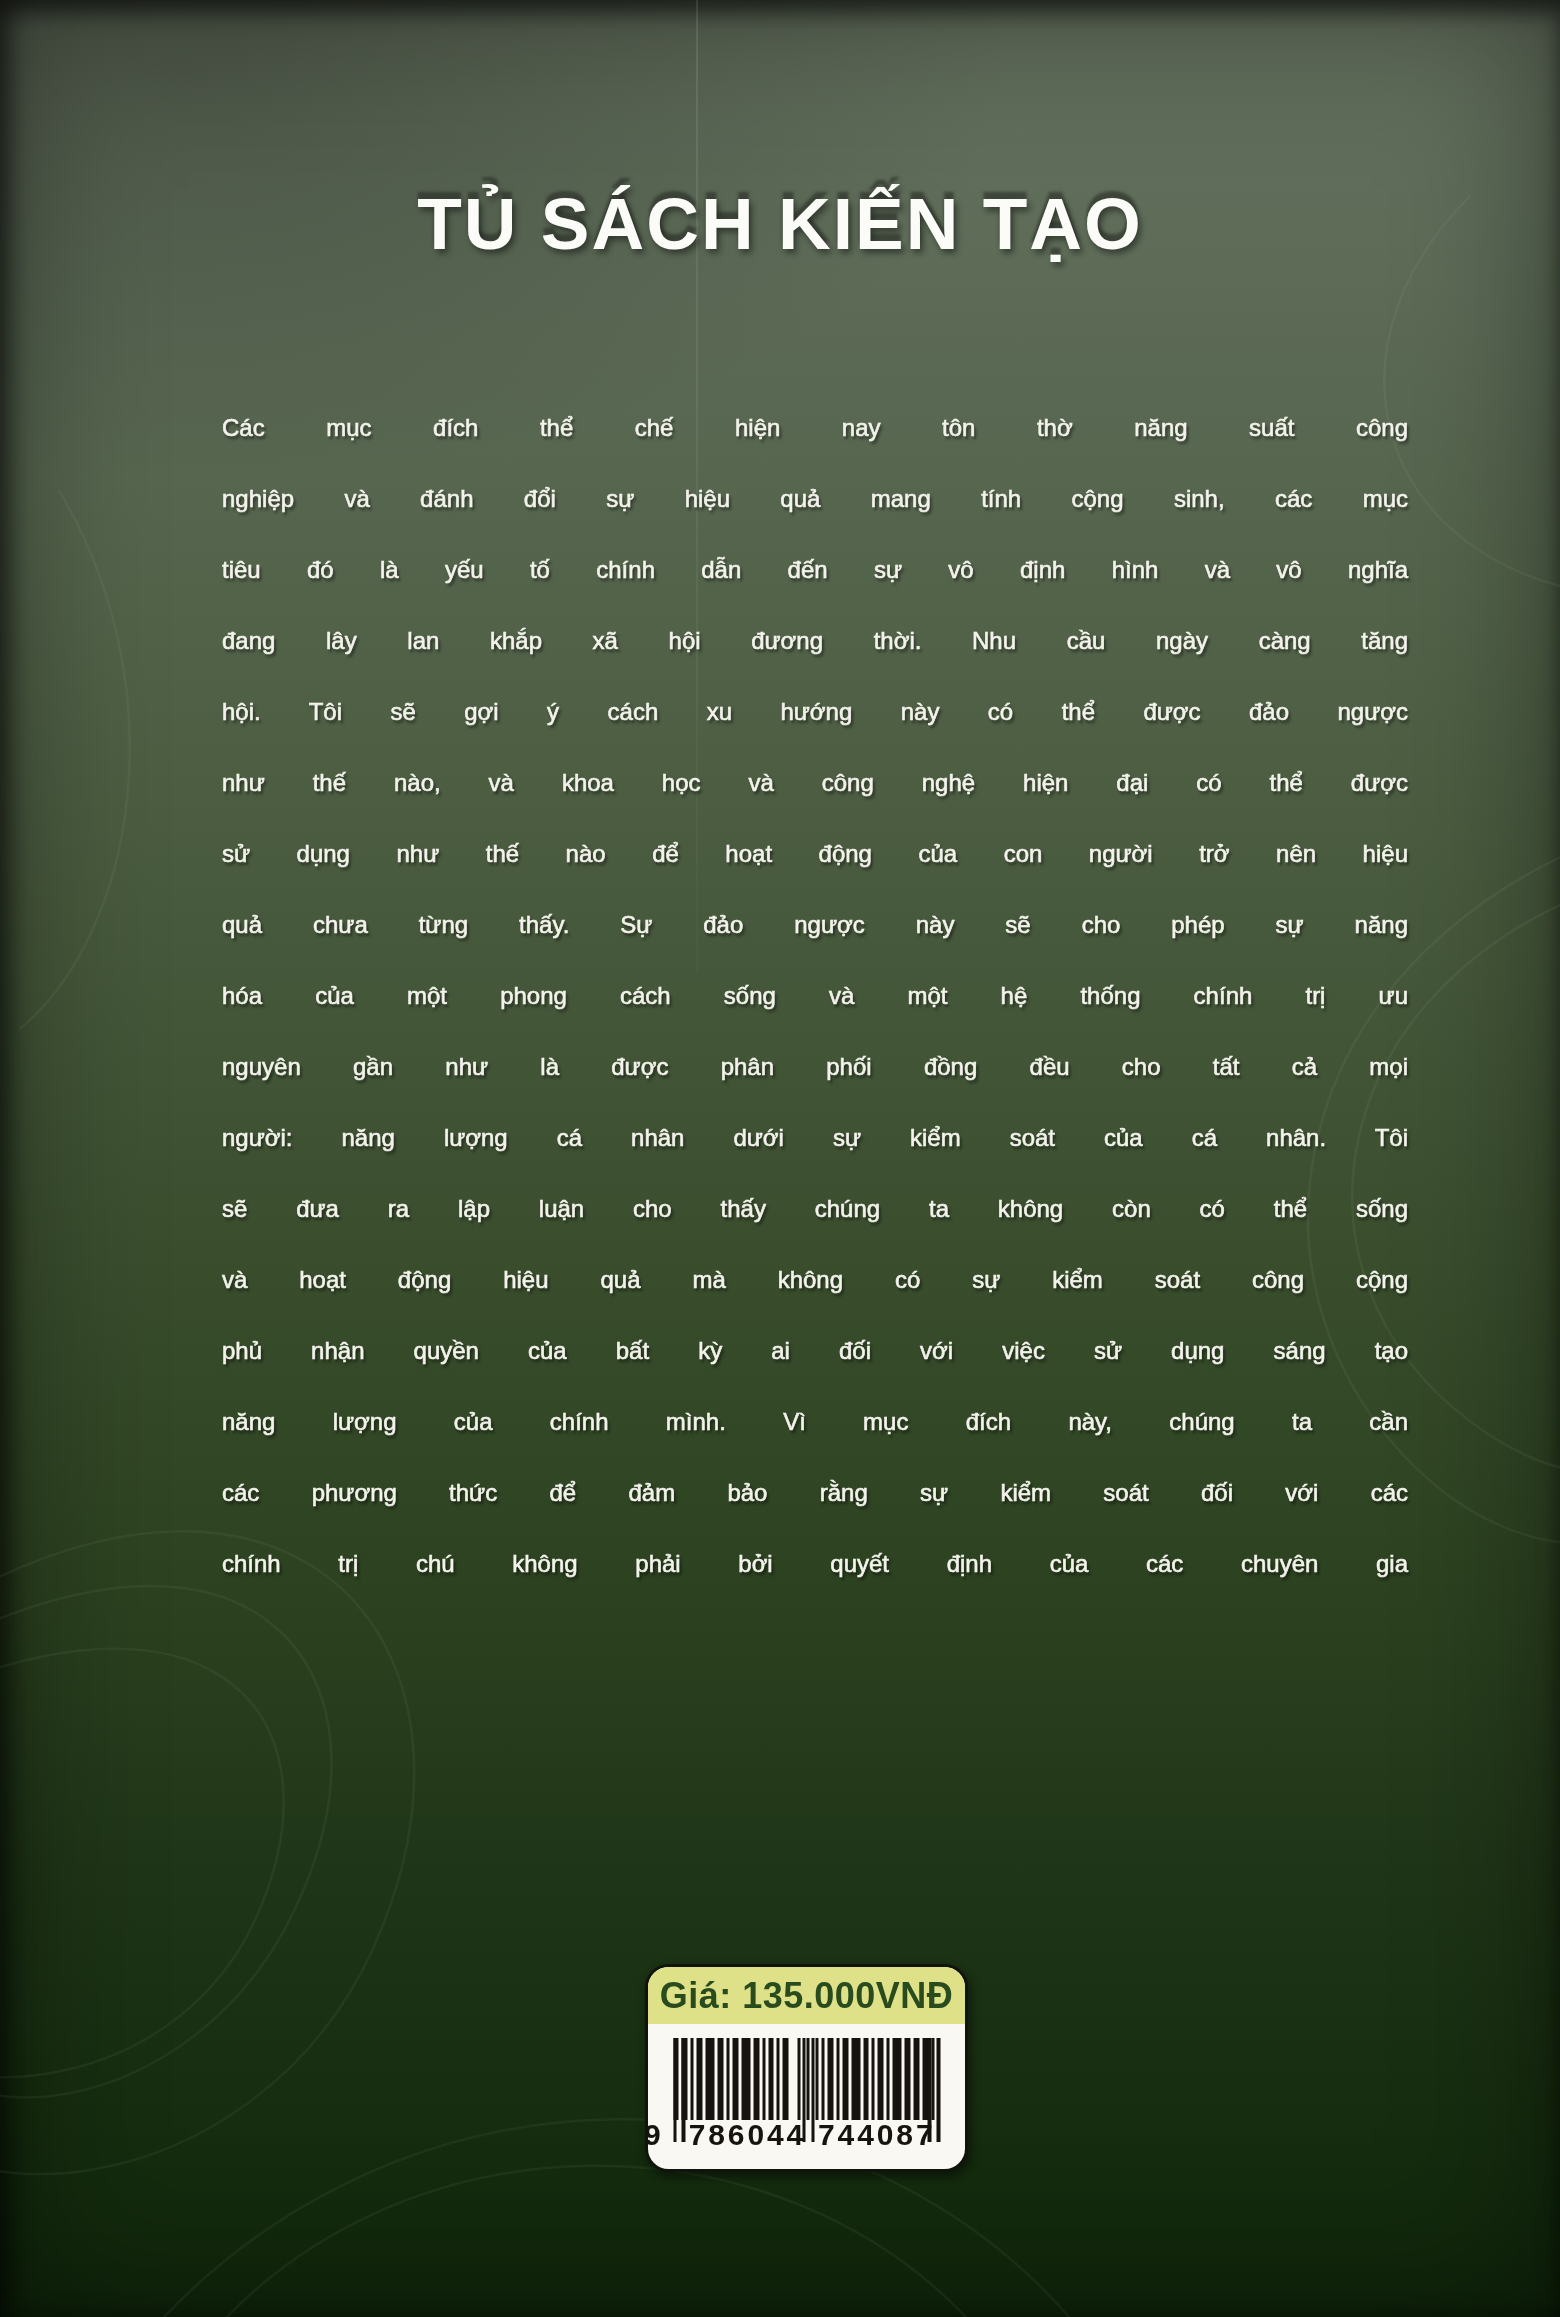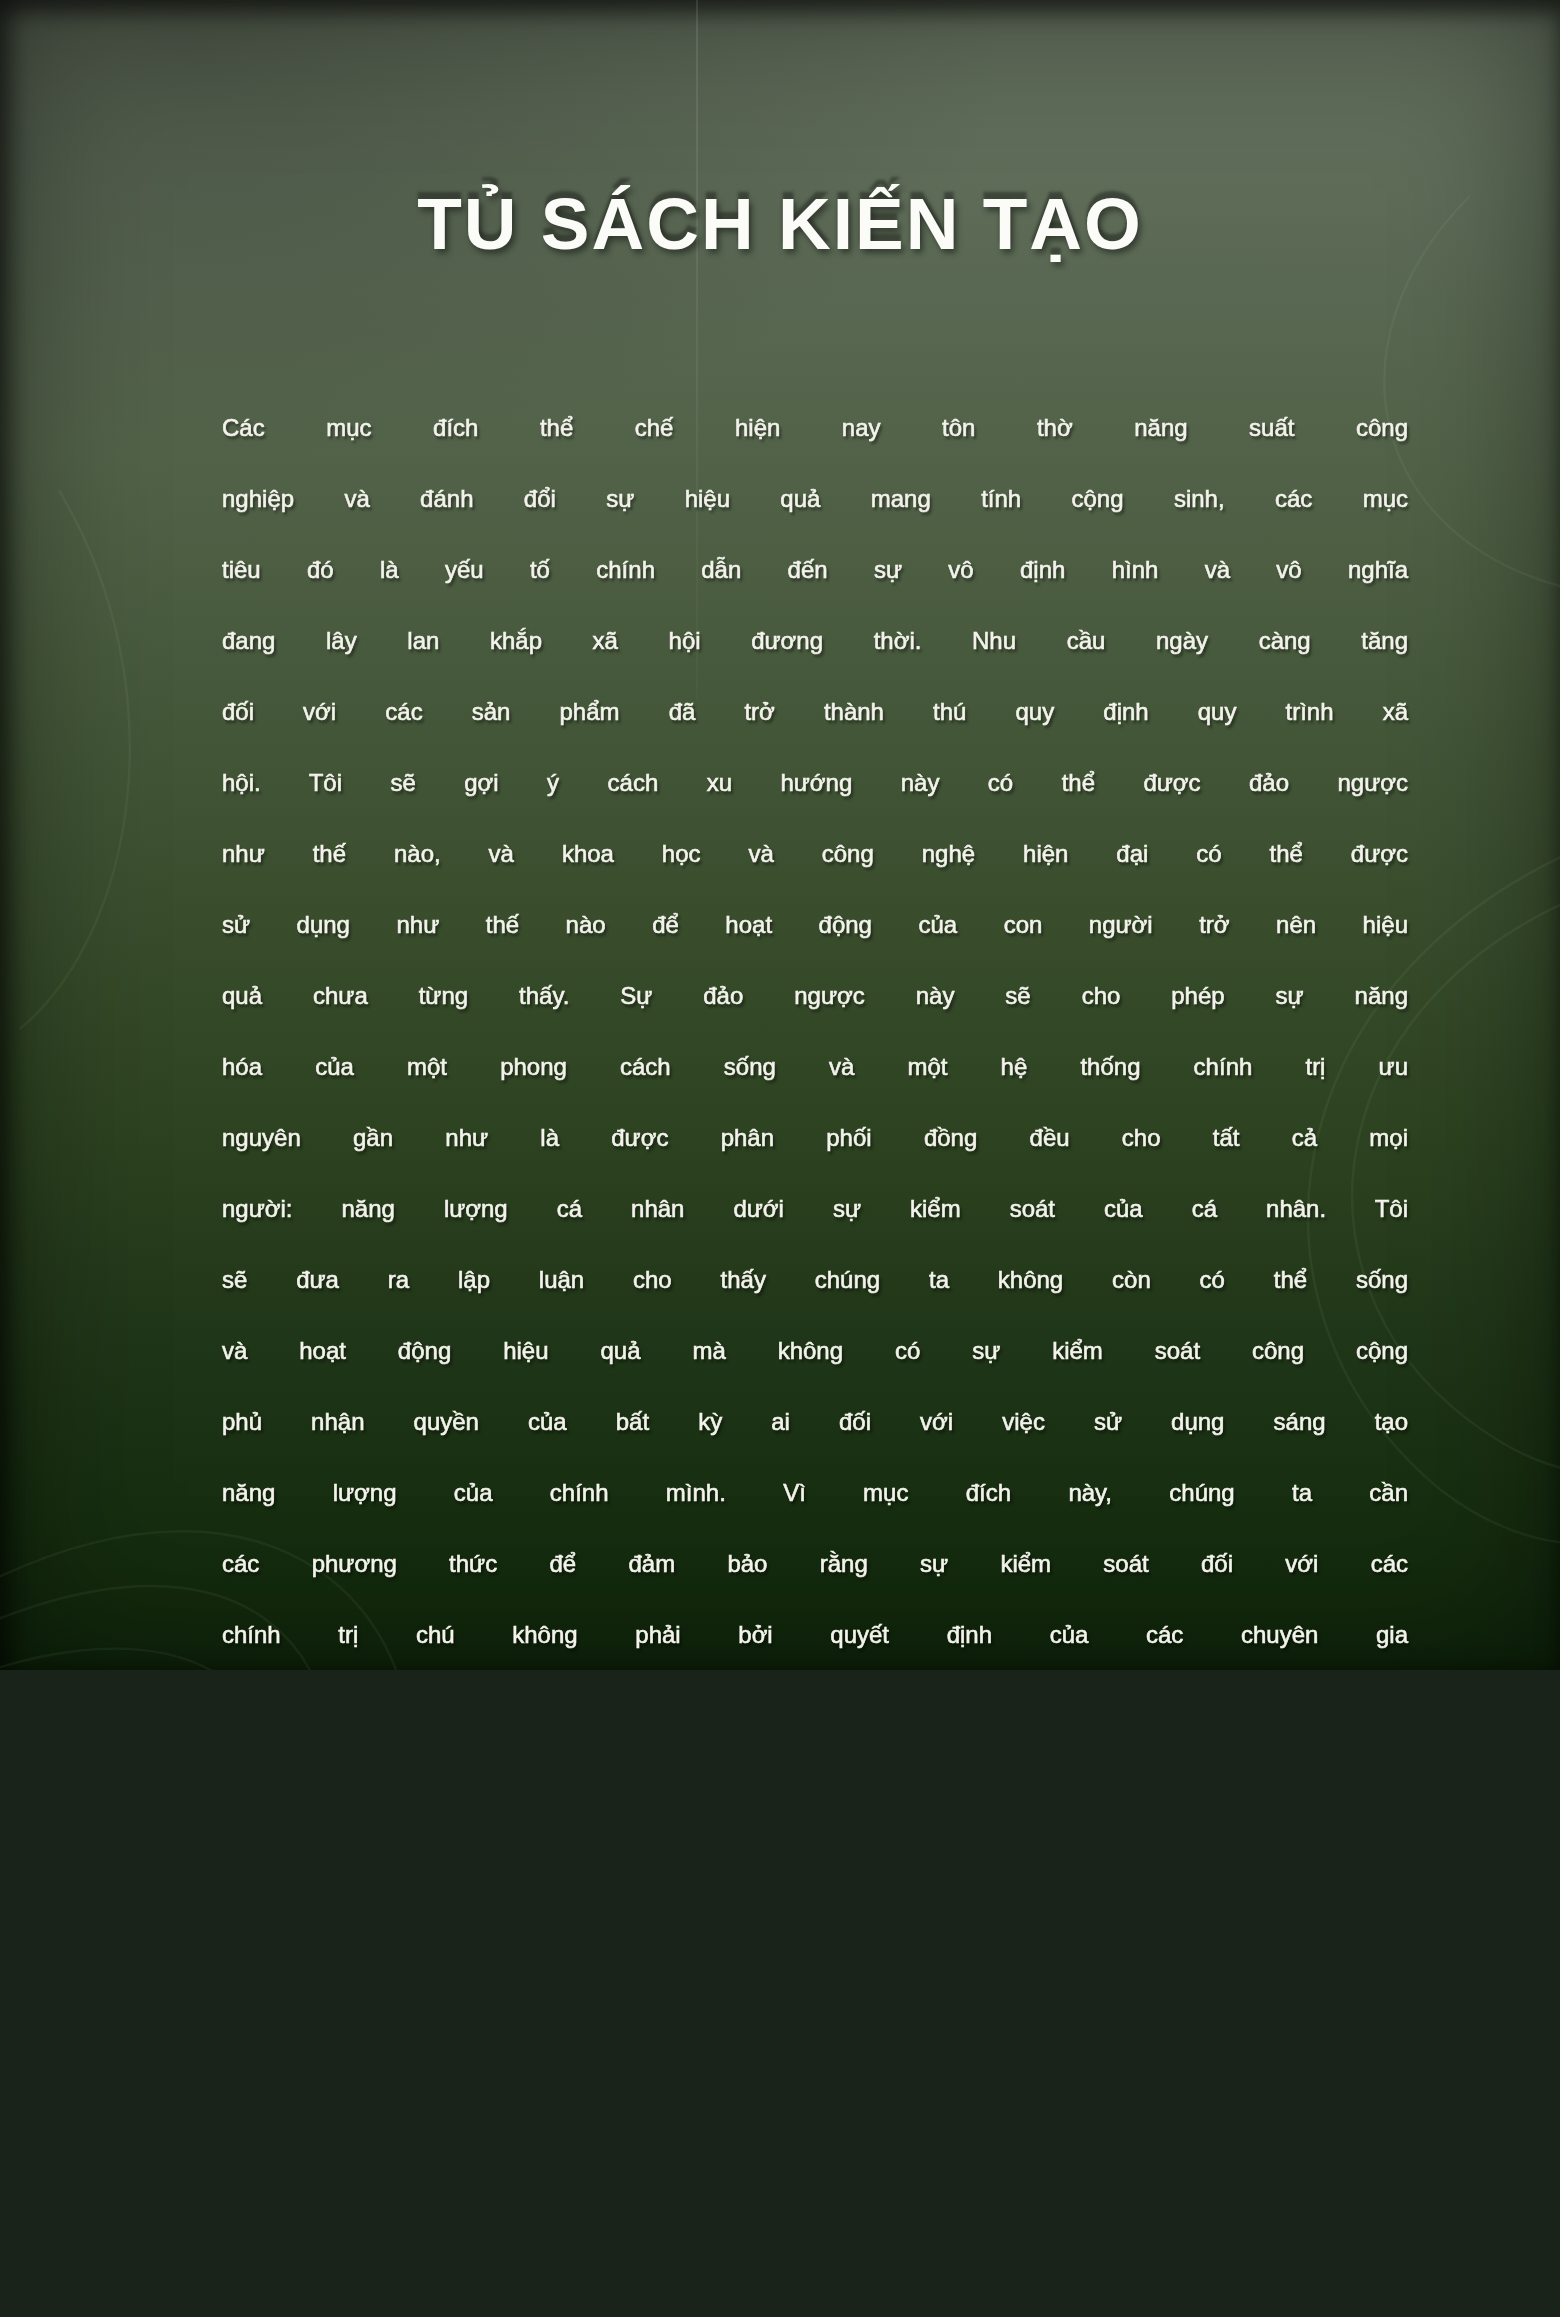--- a/index.html
+++ b/index.html
@@ -1,18 +1,18 @@
 <!DOCTYPE html>
 <html><head>
 <meta charset="utf-8">
 <style>
   html,body{margin:0;padding:0;background:#1a231a;}
   .page{
     position:relative;
-    width:1560px;height:1670px;
+    width:1560px;height:2317px;
     overflow:hidden;
     font-family:"Liberation Sans", sans-serif;
     background:
       radial-gradient(1372px 686px at 12% 3%, rgba(28,32,26,0.30), rgba(28,32,26,0) 60%),
       linear-gradient(180deg,
         #64705e 0%,
         #5d6b57 12%,
         #53634a 26%,
         #47593c 40%,
         #3a4e2e 54%,
@@ -107,21 +107,20 @@
 
   <div class="crease"></div>
 
   <div class="series-title">TỦ SÁCH KIẾN TẠO</div>
 
   <div class="body-block">
     <div class="body-line">Các mục đích thể chế hiện nay tôn thờ năng suất công</div>
     <div class="body-line">nghiệp và đánh đổi sự hiệu quả mang tính cộng sinh, các mục</div>
     <div class="body-line">tiêu đó là yếu tố chính dẫn đến sự vô định hình và vô nghĩa</div>
     <div class="body-line">đang lây lan khắp xã hội đương thời. Nhu cầu ngày càng tăng</div>
-    <div class="body-line">đối với các sản phẩm đã trở thành thú quy định quy trình xã</div>
     <div class="body-line">hội. Tôi sẽ gợi ý cách xu hướng này có thể được đảo ngược</div>
     <div class="body-line">như thế nào, và khoa học và công nghệ hiện đại có thể được</div>
     <div class="body-line">sử dụng như thế nào để hoạt động của con người trở nên hiệu</div>
     <div class="body-line">quả chưa từng thấy. Sự đảo ngược này sẽ cho phép sự năng</div>
     <div class="body-line">hóa của một phong cách sống và một hệ thống chính trị ưu</div>
     <div class="body-line">nguyên gần như là được phân phối đồng đều cho tất cả mọi</div>
     <div class="body-line">người: năng lượng cá nhân dưới sự kiểm soát của cá nhân. Tôi</div>
     <div class="body-line">sẽ đưa ra lập luận cho thấy chúng ta không còn có thể sống</div>
     <div class="body-line">và hoạt động hiệu quả mà không có sự kiểm soát công cộng</div>
     <div class="body-line">phủ nhận quyền của bất kỳ ai đối với việc sử dụng sáng tạo</div>

